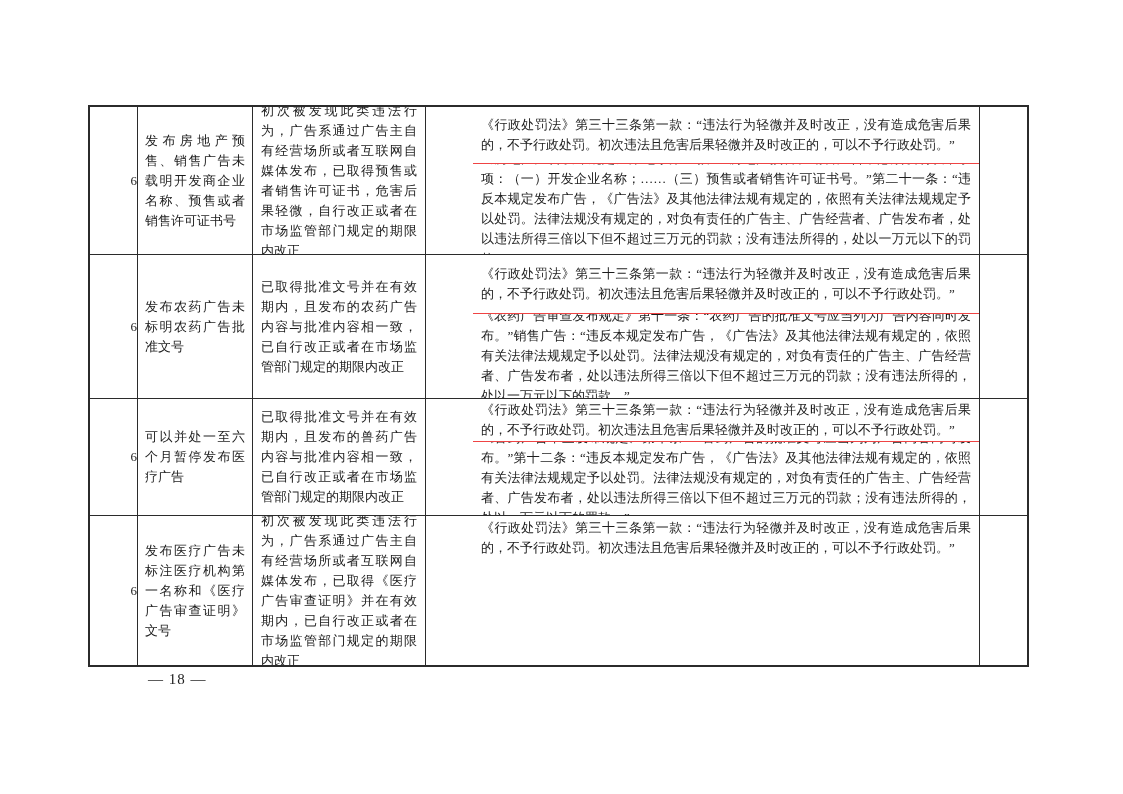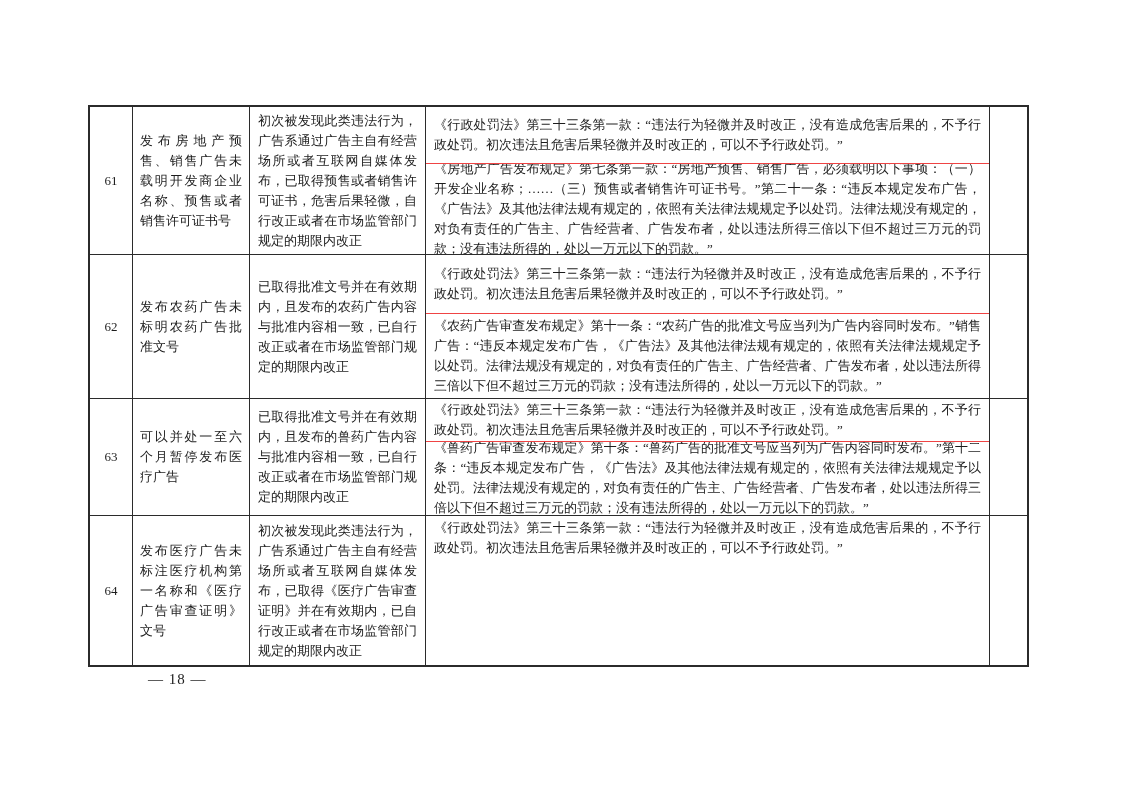--- a/index.html
+++ b/index.html
@@ -17,20 +17,21 @@
     width:941px;
     border:2px solid #2b2b2b;
     display:flex;flex-direction:column;
     background:#fff;
   }
   .row{display:flex;width:100%;}
   .row + .row{border-top:1px solid #2b2b2b;}
   .cell{
     font-size:13px;line-height:20px;
     overflow:hidden;
+    padding-left:47px;
   }
   .cell:not(:first-child){border-left:1px solid #2b2b2b;}
   .c-num{width:42px;display:flex;align-items:center;justify-content:center;}
   .c-name{width:117px;display:flex;align-items:center;padding:10px 7px;text-align:justify;}
   .c-cond{width:176px;display:flex;align-items:center;padding:9px 8px;text-align:justify;}
   .c-law{width:564px;display:flex;flex-direction:column;}
   .c-blank{flex:1;}
   .law-sub{
     width:100%;
     padding:2px 8px;

